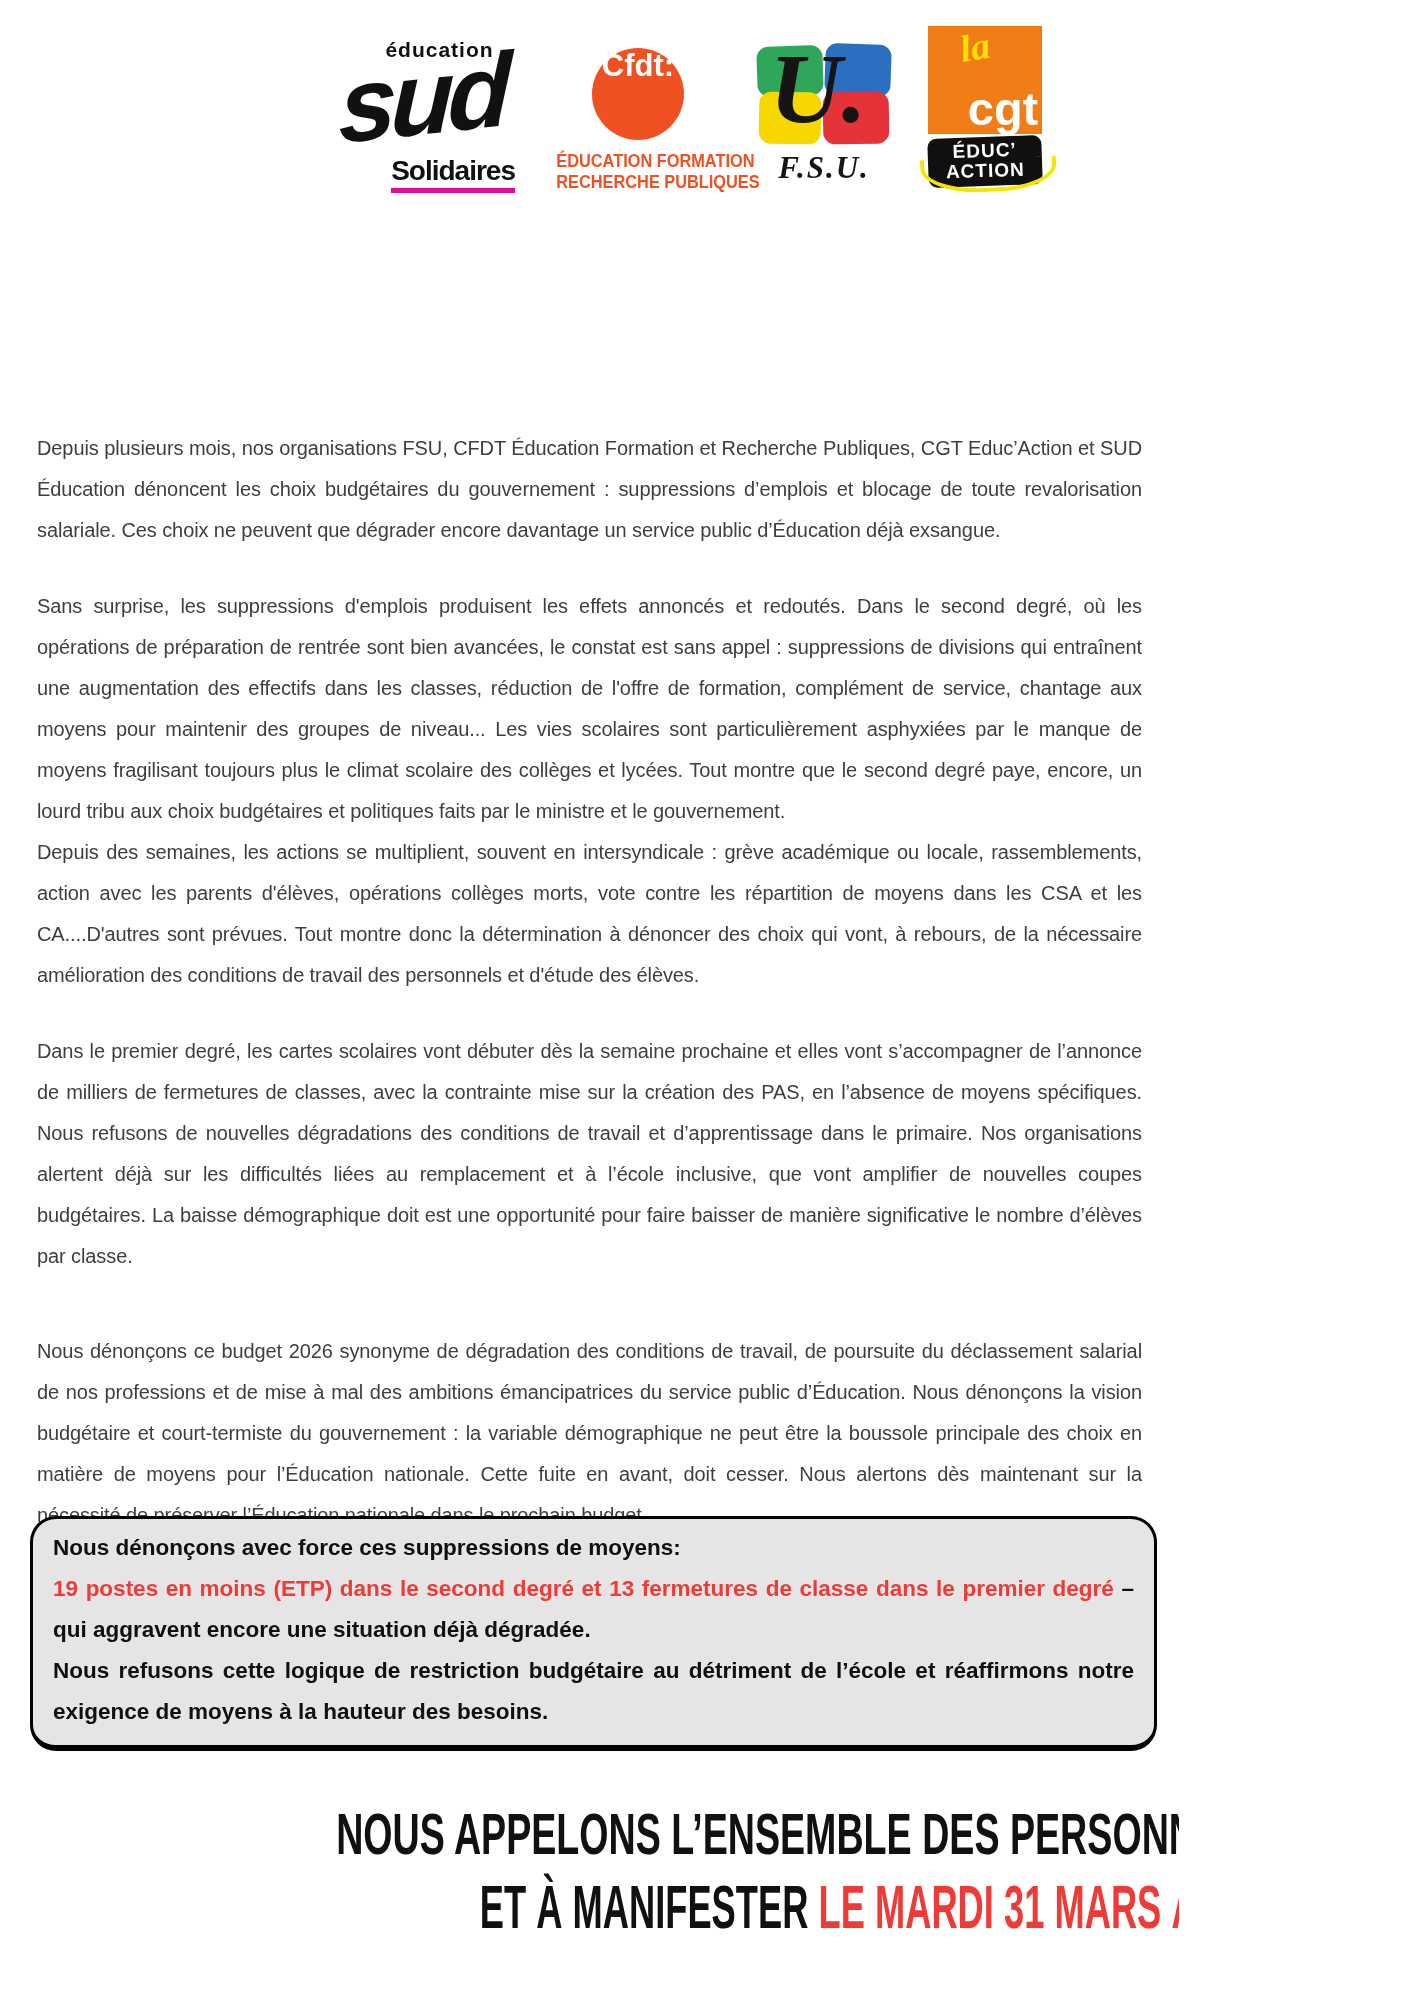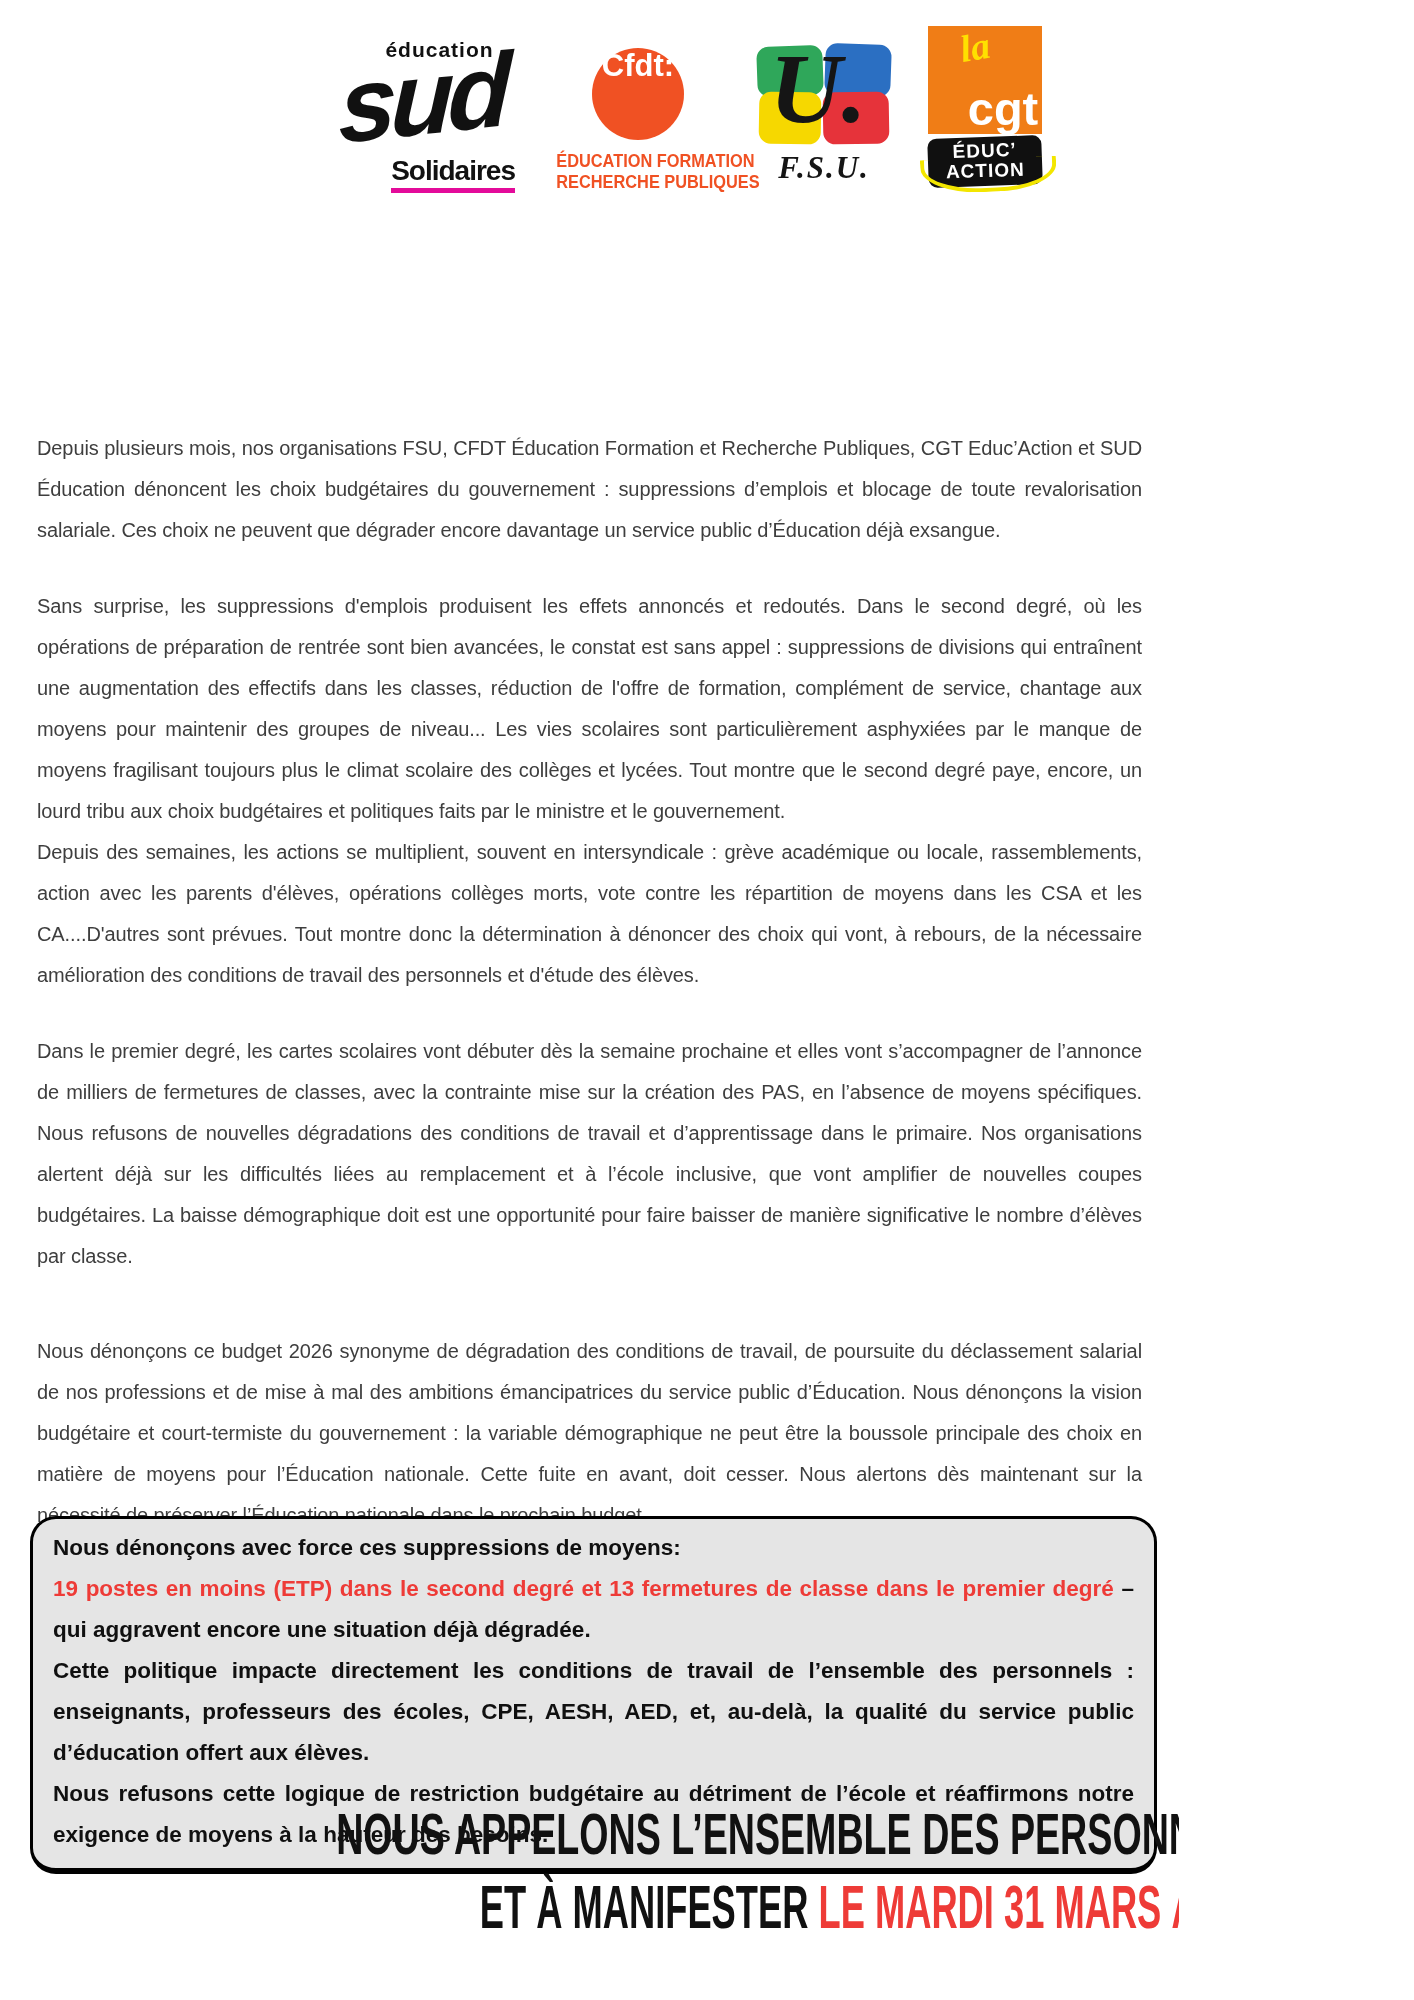--- a/index.html
+++ b/index.html
@@ -112,21 +112,20 @@
     <p class="gap-after">Depuis des semaines, les actions se multiplient, souvent en intersyndicale : grève académique ou locale, rassemblements, action avec les parents d'élèves, opérations collèges morts, vote contre les répartition de moyens dans les CSA et les CA....D'autres sont prévues. Tout montre donc la détermination à dénoncer des choix qui vont, à rebours, de la nécessaire amélioration des conditions de travail des personnels et d'étude des élèves.</p>
     <p class="gap-after-lg">Dans le premier degré, les cartes scolaires vont débuter dès la semaine prochaine et elles vont s’accompagner de l’annonce de milliers de fermetures de classes, avec la contrainte mise sur la création des PAS, en l’absence de moyens spécifiques. Nous refusons de nouvelles dégradations des conditions de travail et d’apprentissage dans le primaire. Nos organisations alertent déjà sur les difficultés liées au remplacement et à l’école inclusive, que vont amplifier de nouvelles coupes budgétaires. La baisse démographique doit est une opportunité pour faire baisser de manière significative le nombre d’élèves par classe.</p>
     <p>Nous dénonçons ce budget 2026 synonyme de dégradation des conditions de travail, de poursuite du déclassement salarial de nos professions et de mise à mal des ambitions émancipatrices du service public d’Éducation. Nous dénonçons la vision budgétaire et court-termiste du gouvernement : la variable démographique ne peut être la boussole principale des choix en matière de moyens pour l’Éducation nationale. Cette fuite en avant, doit cesser. Nous alertons dès maintenant sur la nécessité de préserver l’Éducation nationale dans le prochain budget.</p>
   </div>
 
   <div class="callout">
     <p>Nous dénonçons avec force ces suppressions de moyens:</p>
     <p>
       <span class="red">19 postes en moins (ETP) dans le second degré et 13 fermetures de classe dans le premier degré</span><span> – qui aggravent encore une situation déjà dégradée.</span>
     </p>
-    <p>Cette politique impacte directement les conditions de travail de l’ensemble des personnels : enseignants, professeurs des écoles, CPE, AESH, AED, et, au-delà, la qualité du service public d’éducation offert aux élèves.</p>
     <p>Nous refusons cette logique de restriction budgétaire au détriment de l’école et réaffirmons notre exigence de moyens à la hauteur des besoins.</p>
   </div>
 
   <div class="footer">
     <span class="ft-line">
       <span class="ft1">NOUS APPELONS L’ENSEMBLE DES PERSONNELS À SE RASSEMBLER</span>
     </span>
     <span class="ft-line">
       <span class="ft2">
         <span>ET À MANIFESTER </span><span class="red">LE MARDI 31 MARS À 11H, PLACE MITTERRAND, À CAHORS.</span>

